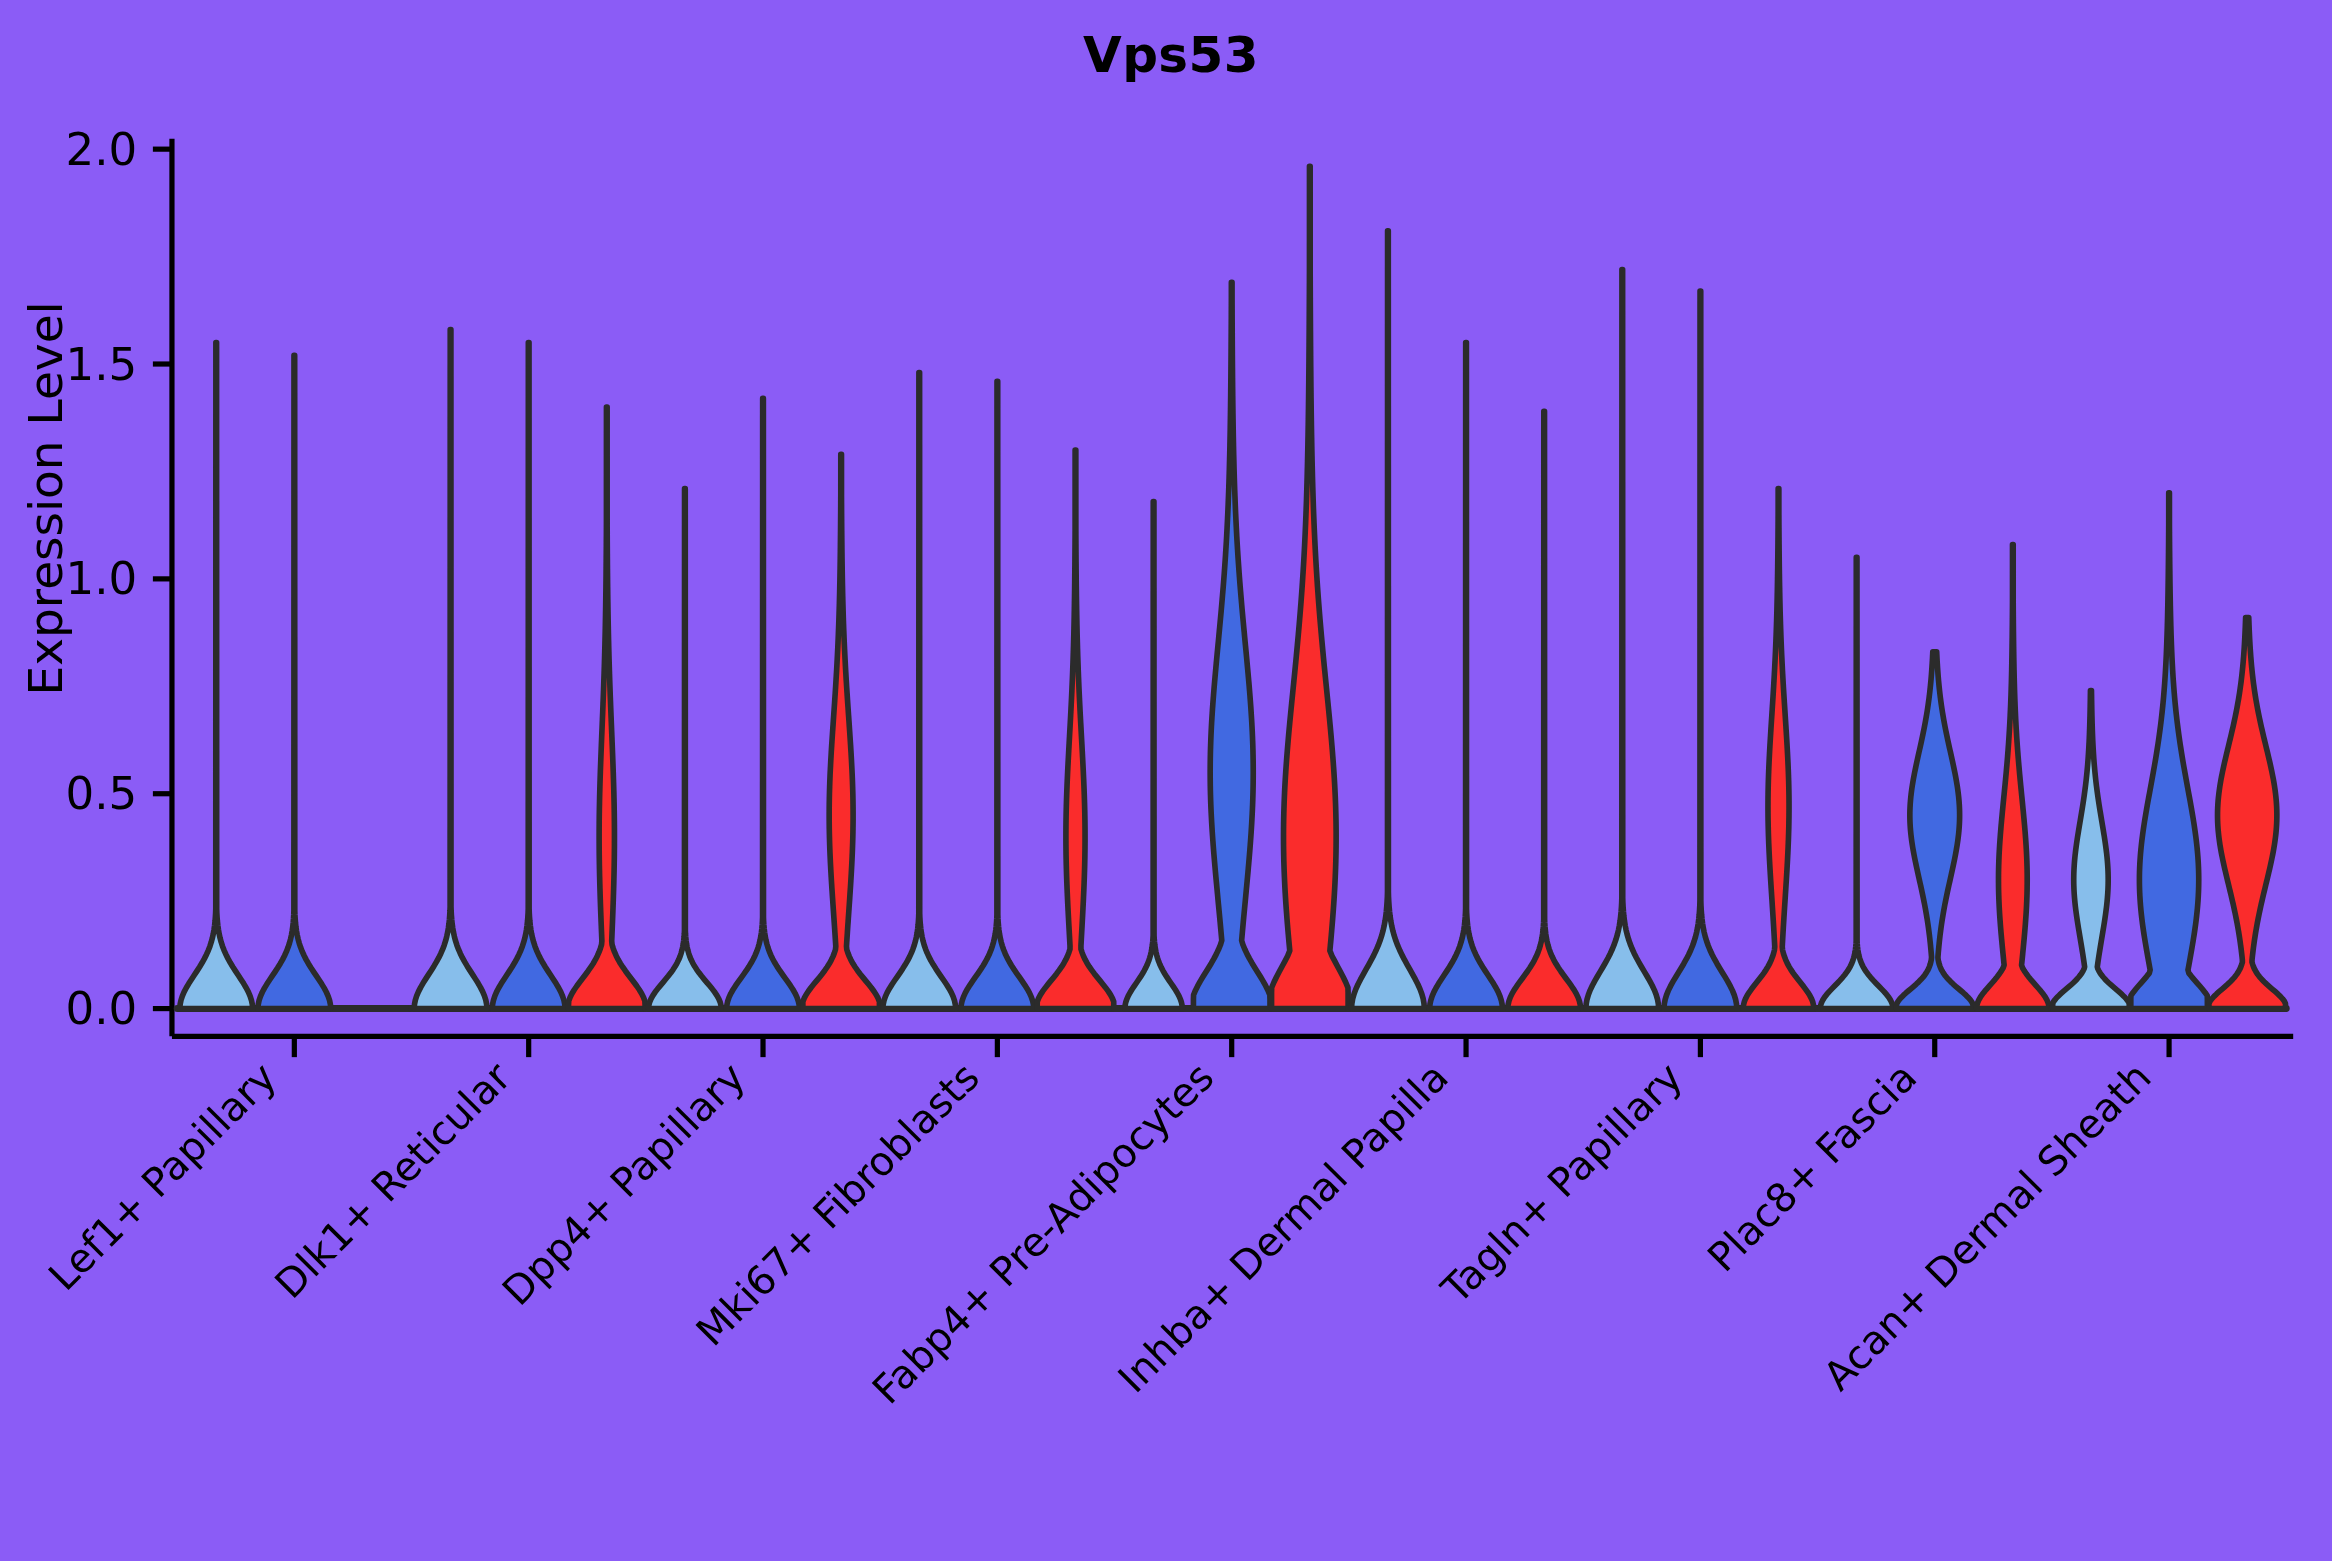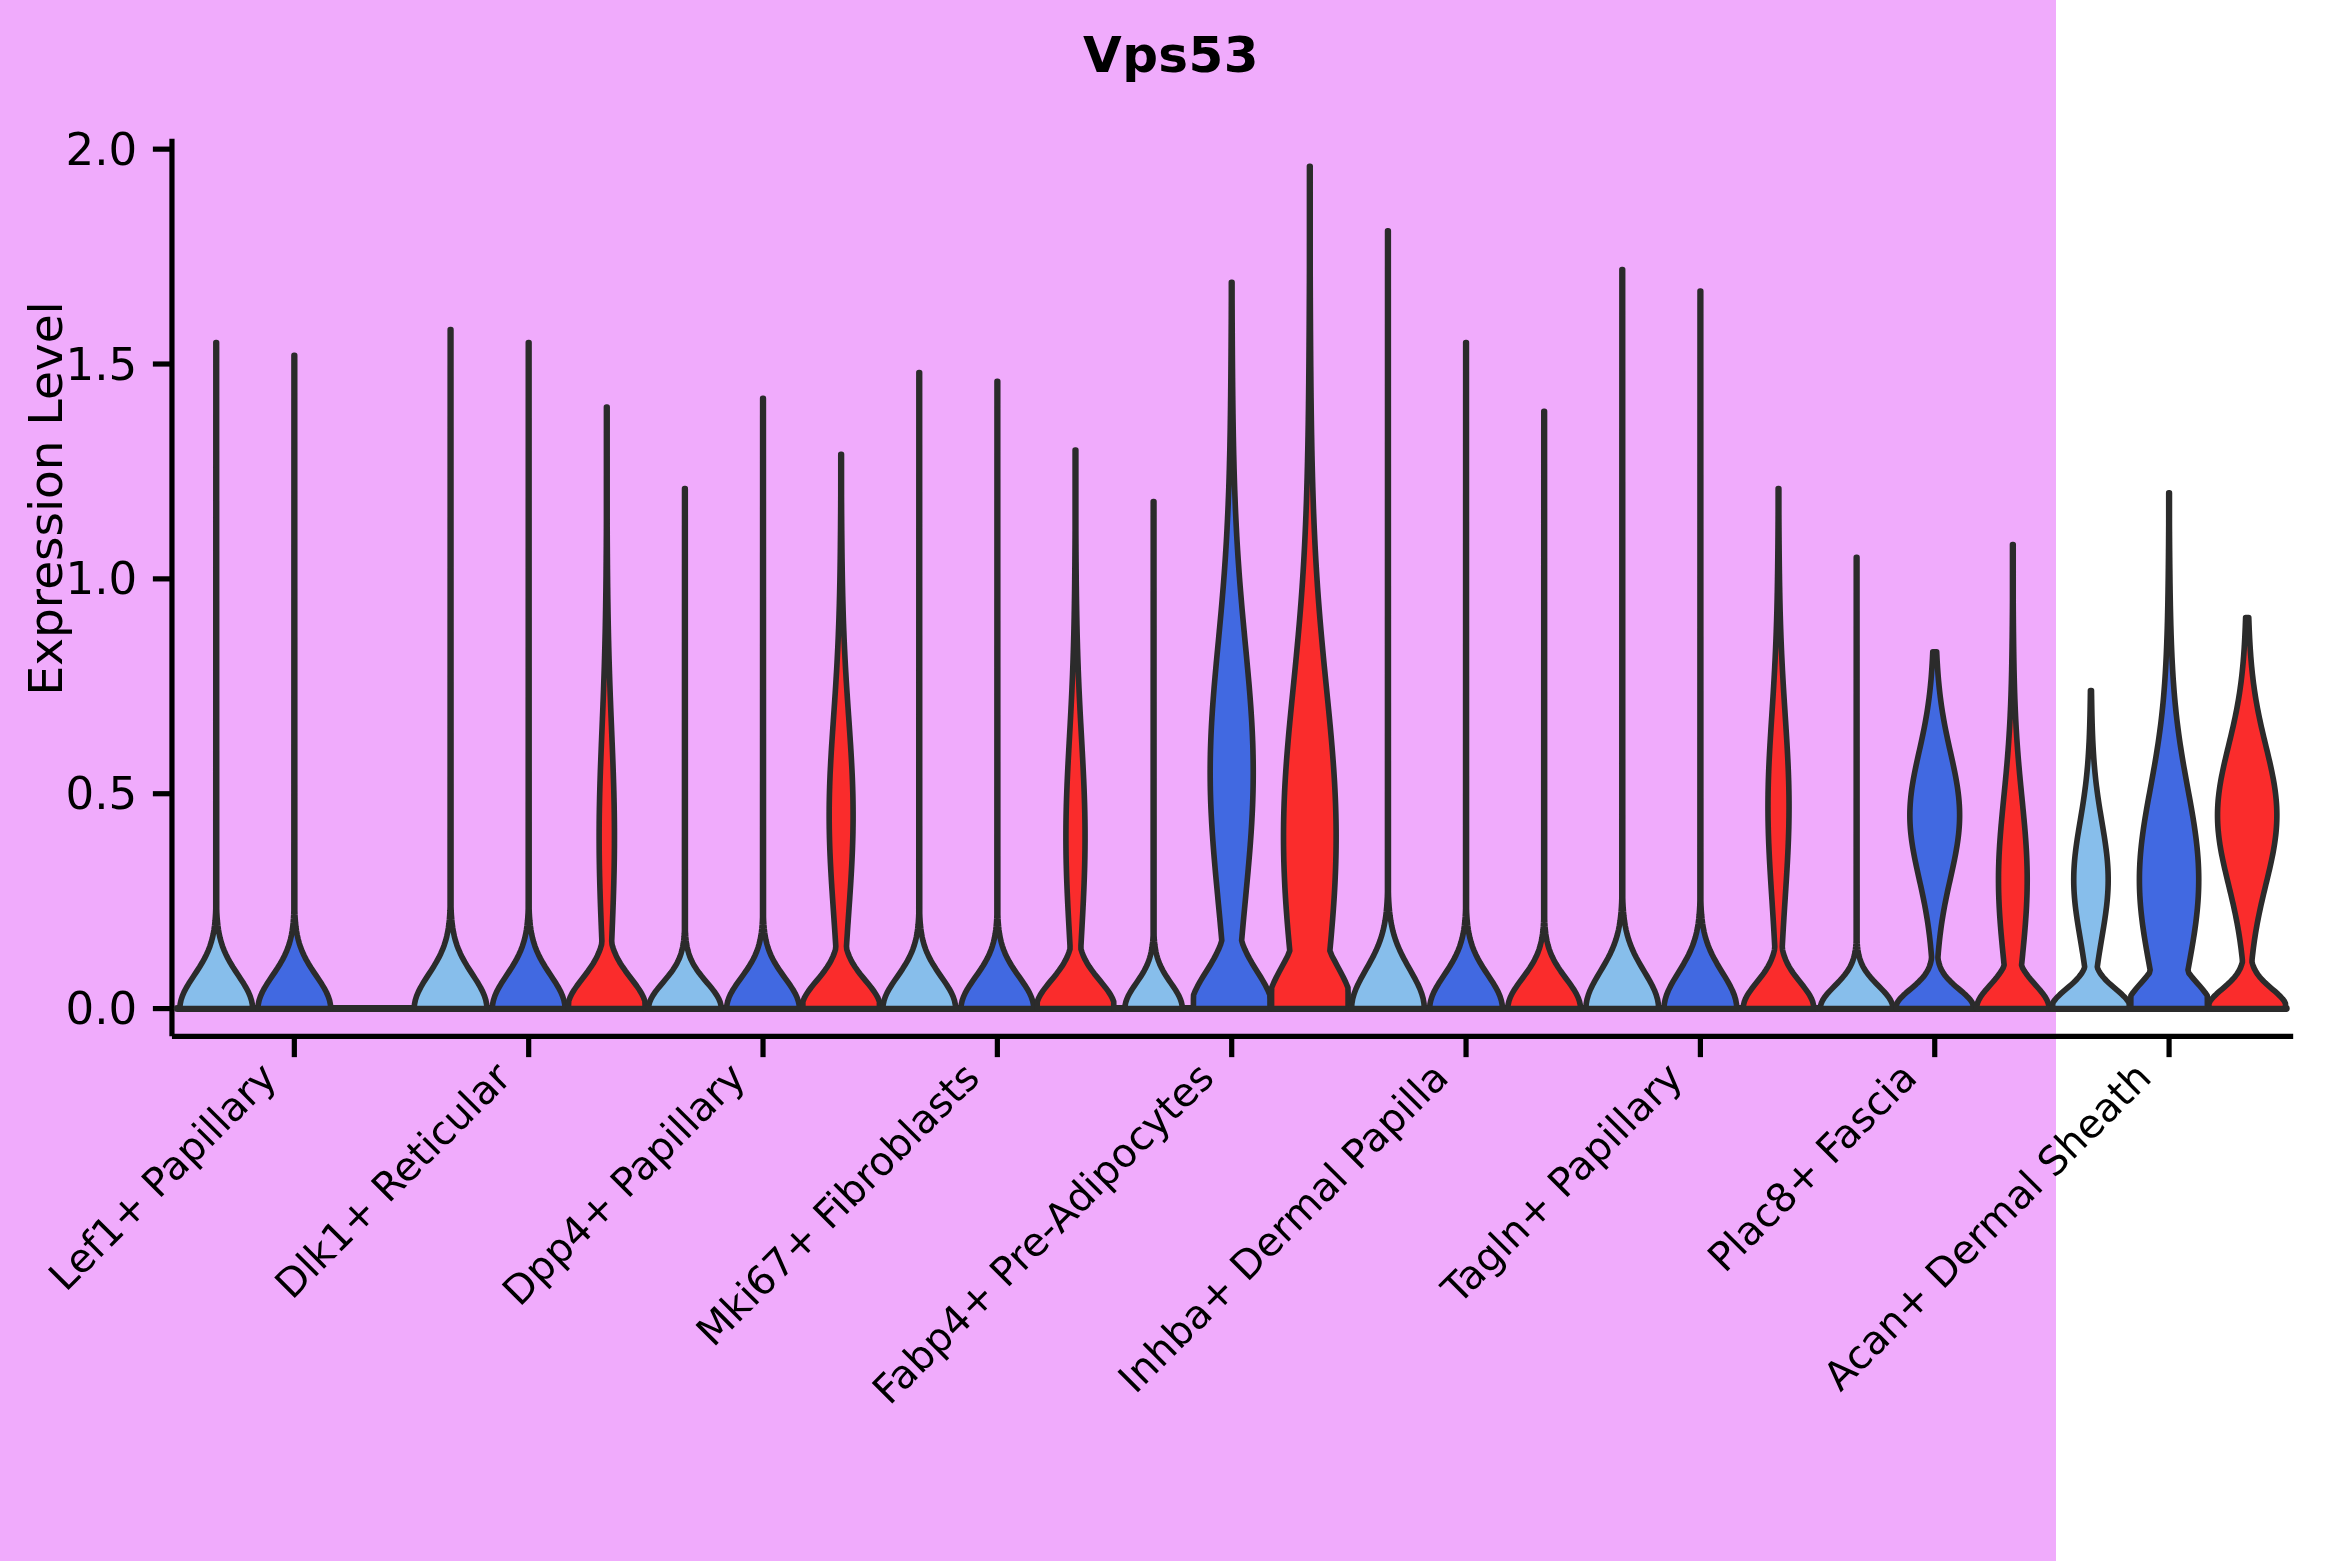--- a/index.html
+++ b/index.html
@@ -8,23 +8,23 @@
     background: #ffffff;
   }
   body {
     width: 2342px;
     height: 1561px;
     font-family: "DejaVu Sans", sans-serif;
     overflow: hidden;
   }
   #figure {
     position: relative;
-    width: 2056px;
+    width: 2332px;
     height: 1561px;
-    background: #f0abfc;
+    background: #8b5cf6;
   }
   #plot-title {
     position: absolute;
     left: 0;
     top: 26px;
     width: 2342px;
     text-align: center;
     font-size: 50px;
     font-weight: bold;
     color: #000000;

